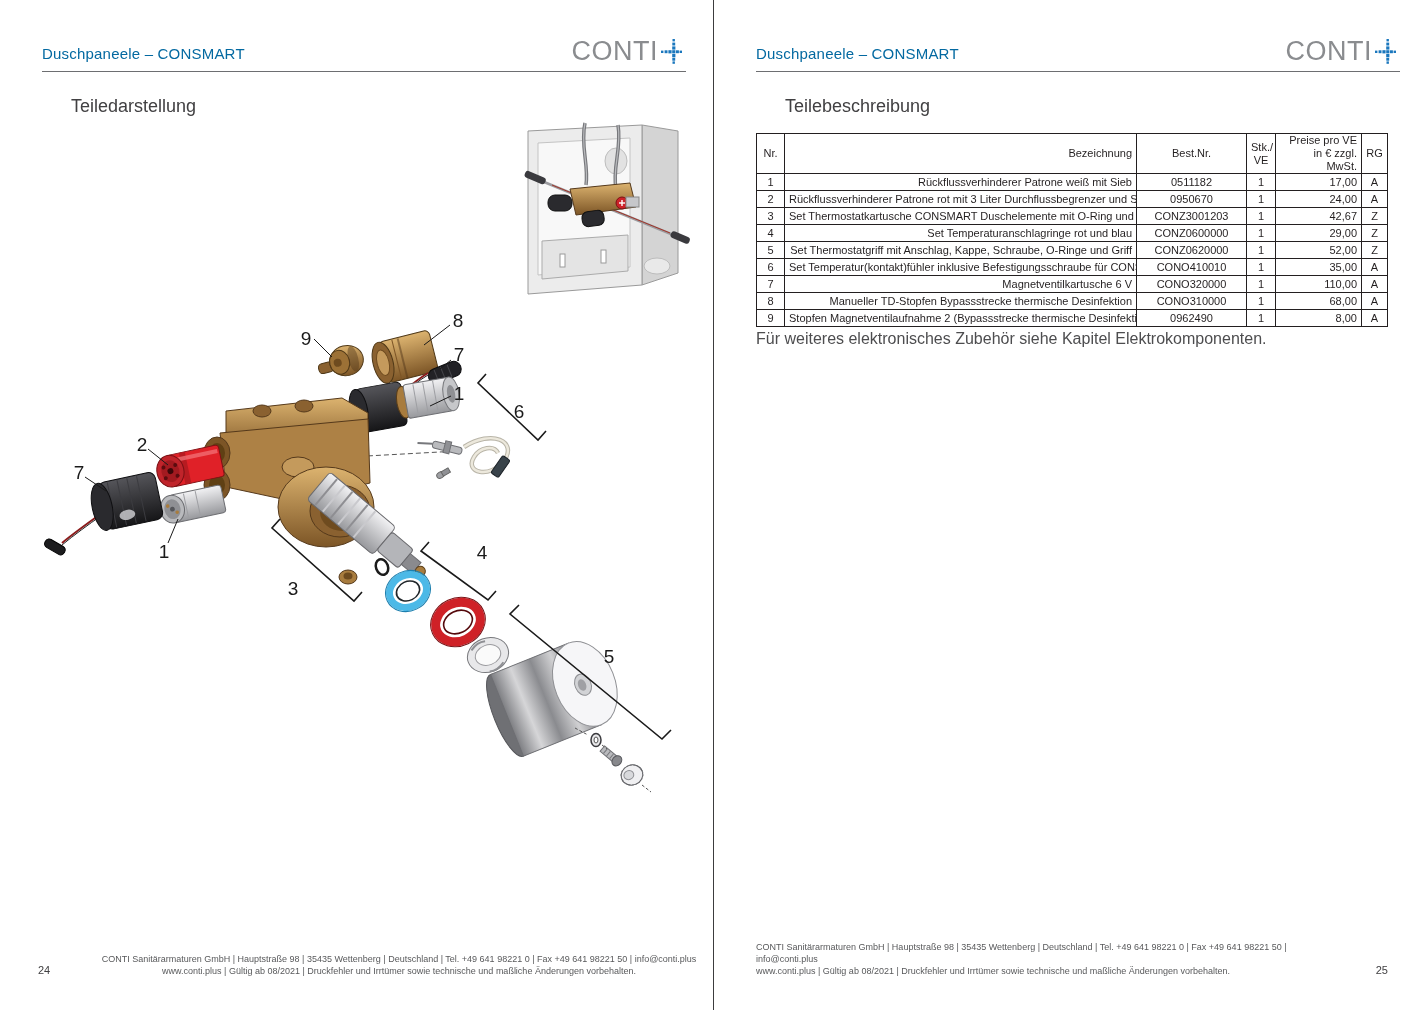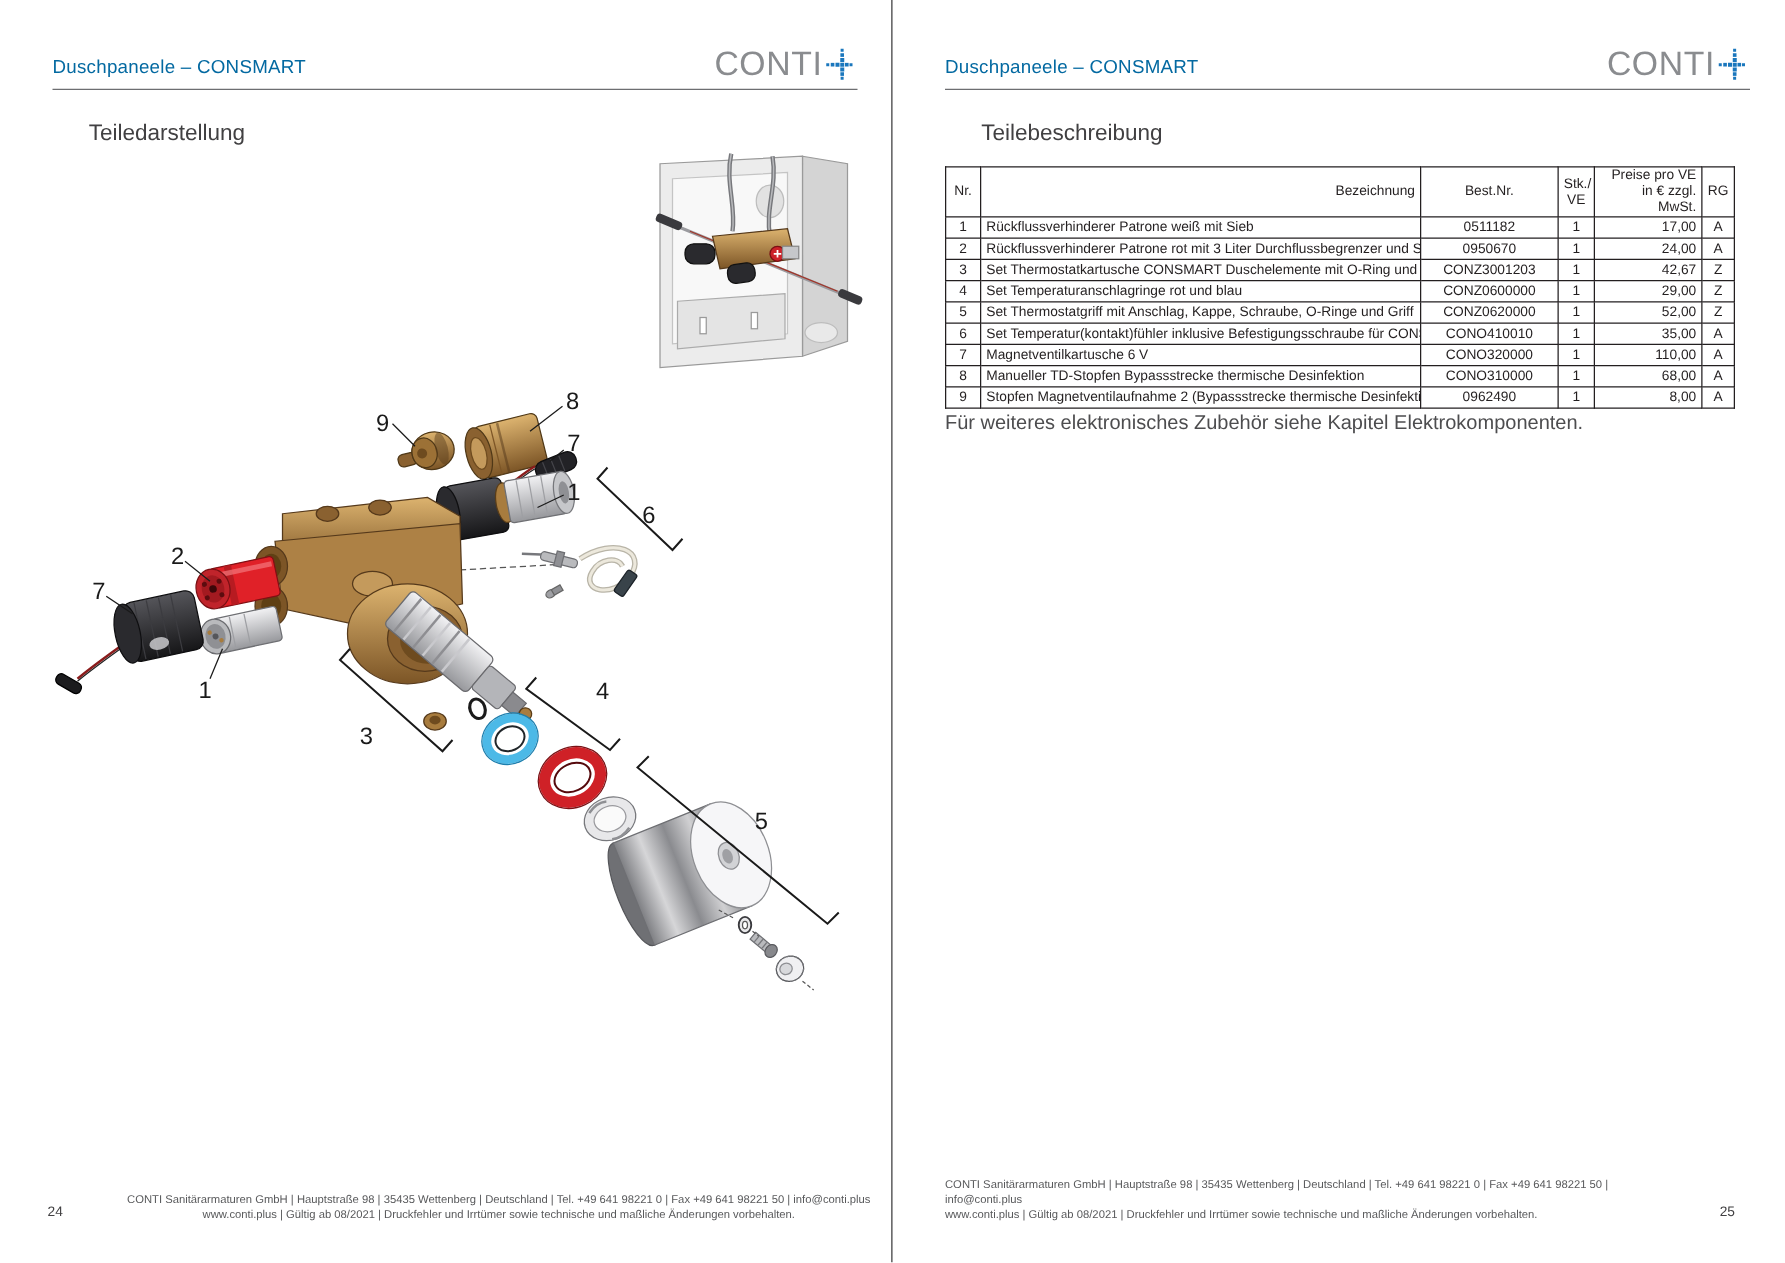--- a/index.html
+++ b/index.html
@@ -22,21 +22,21 @@
   .page.left .page-num{left:38px;}
   .page.right .page-num{right:40px;}
   table.parts{position:absolute;top:133px;left:42px;border-collapse:collapse;table-layout:fixed;
        width:631px;font-size:11px;color:#231f20;}
   table.parts th,table.parts td{border:1px solid #231f20;padding:0 4px;height:16px;line-height:13px;
        font-weight:normal;overflow:hidden;white-space:nowrap;}
   table.parts th{height:33px;white-space:pre-line;text-align:center;line-height:13px;}
   table.parts th.al{text-align:right;}
   table.parts th.ar{text-align:right;}
   .ac{text-align:center;}
-  .al{text-align:left;}
+  .al{text-align:right;}
   .ar{text-align:right;}
   .note{position:absolute;top:330px;left:42px;font-size:16px;color:#4d4d4f;}
   .lbl{font-size:19px;fill:#1a1a1a;font-family:"Liberation Sans",sans-serif;}
 </style>
 </head>
 <body>
 
 <div class="divider"></div>
 
 <div class="page left">

